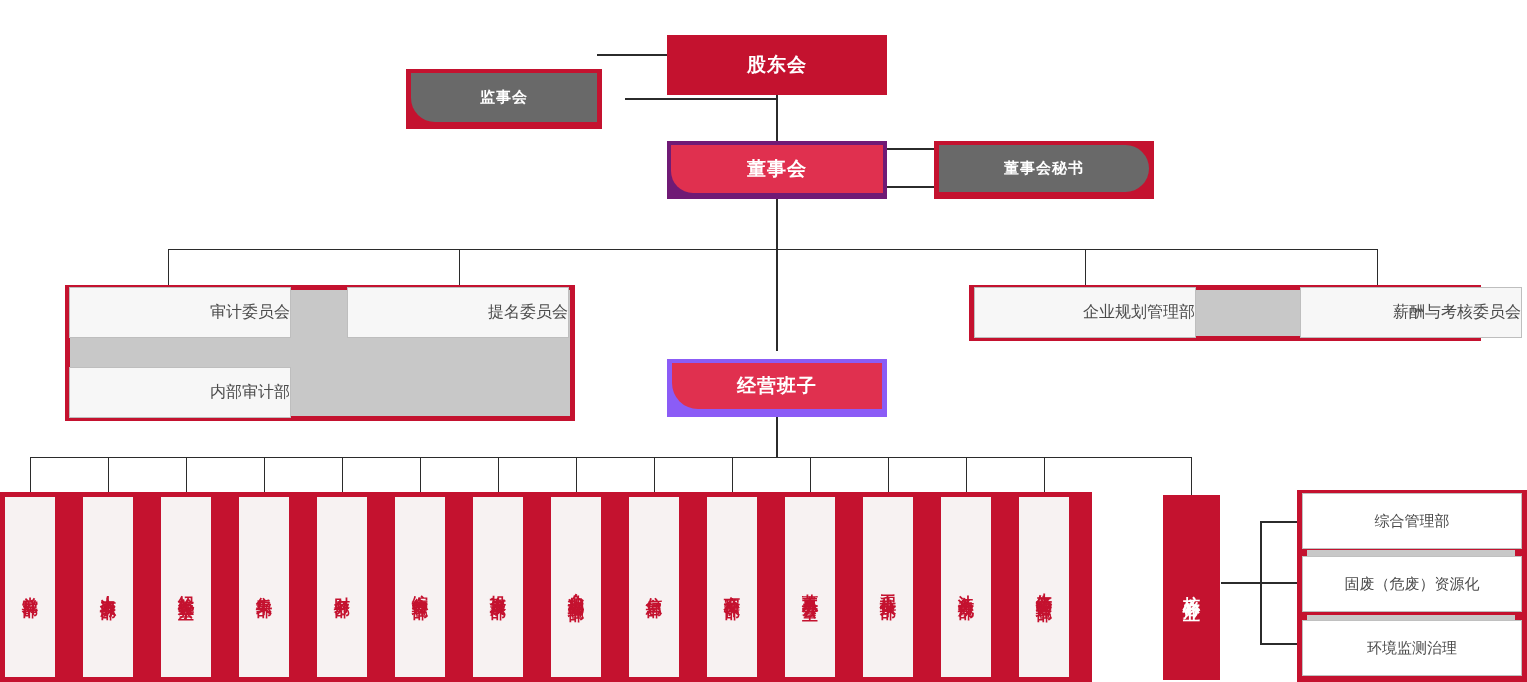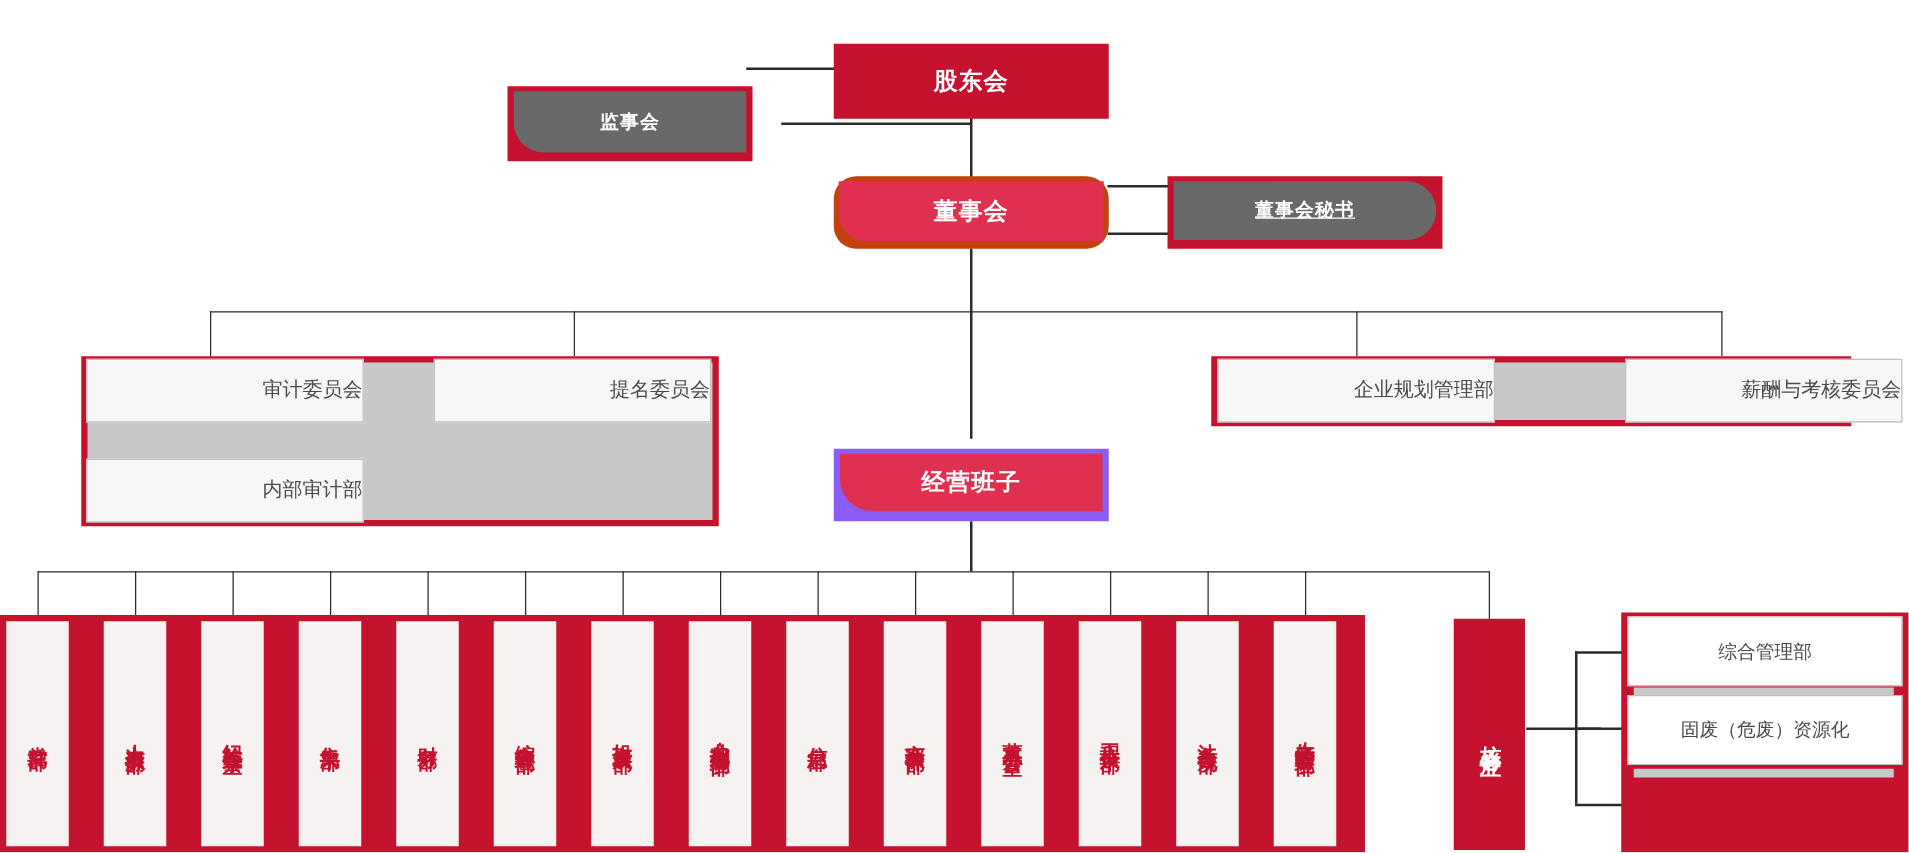--- a/index.html
+++ b/index.html
@@ -44,23 +44,22 @@
     color: #ffffff;
     font-size: 19px;
     font-weight: bold;
     letter-spacing: 1px;
     margin-top: 35px;
   }
 
   
   .n-board-wrap {
     position: absolute;
-    background: #c2410c;
-    box-sizing: border-box;
-    border-radius: 18px;
+    background: #701a75;
+    box-sizing: border-box;
   }
   .n-board-inner {
     position: absolute;
     left: 4px; top: 4px; right: 4px; bottom: 6px;
     background: #E0304F;
     border-bottom-left-radius: 22px;
     display: flex;
     align-items: center;
     justify-content: center;
     color: #ffffff;
@@ -81,21 +80,21 @@
     background: #696969;
     display: flex;
     align-items: center;
     justify-content: center;
     color: #ffffff;
     font-size: 15px;
     font-weight: bold;
     letter-spacing: 1px;
   }
   .rb-left  { border-bottom-left-radius: 24px; }
-  .rb-right { border-top-right-radius: 24px; border-bottom-right-radius: 24px; text-decoration: underline; }
+  .rb-right { border-top-right-radius: 24px; border-bottom-right-radius: 24px; }
 
   
   .n-mgmt-wrap {
     position: absolute;
     background: #8b5cf6;
     box-sizing: border-box;
   }
   .n-mgmt-inner {
     position: absolute;
     left: 5px; top: 4px; right: 5px; bottom: 8px;
@@ -347,14 +346,17 @@
   <div class="ind-container" style="left:1297px; top:490px; width:230px; height:192px;">
     <div class="ind-sep" style="left:10px; top:60px; width:208px; height:7px;"></div>
     <div class="ind-sep" style="left:10px; top:125px; width:208px; height:7px;"></div>
   </div>
   <div class="ind-box" style="left:1302px; top:493px; width:220px; height:56px;">
     <span>综合管理部</span>
   </div>
   <div class="ind-box" style="left:1302px; top:556px; width:220px; height:56px;">
     <span>固废（危废）资源化</span>
   </div>
+  <div class="ind-box" style="left:1302px; top:620px; width:220px; height:56px;">
+    <span>环境监测治理</span>
+  </div>
 
 </div>
 
 </body></html>

